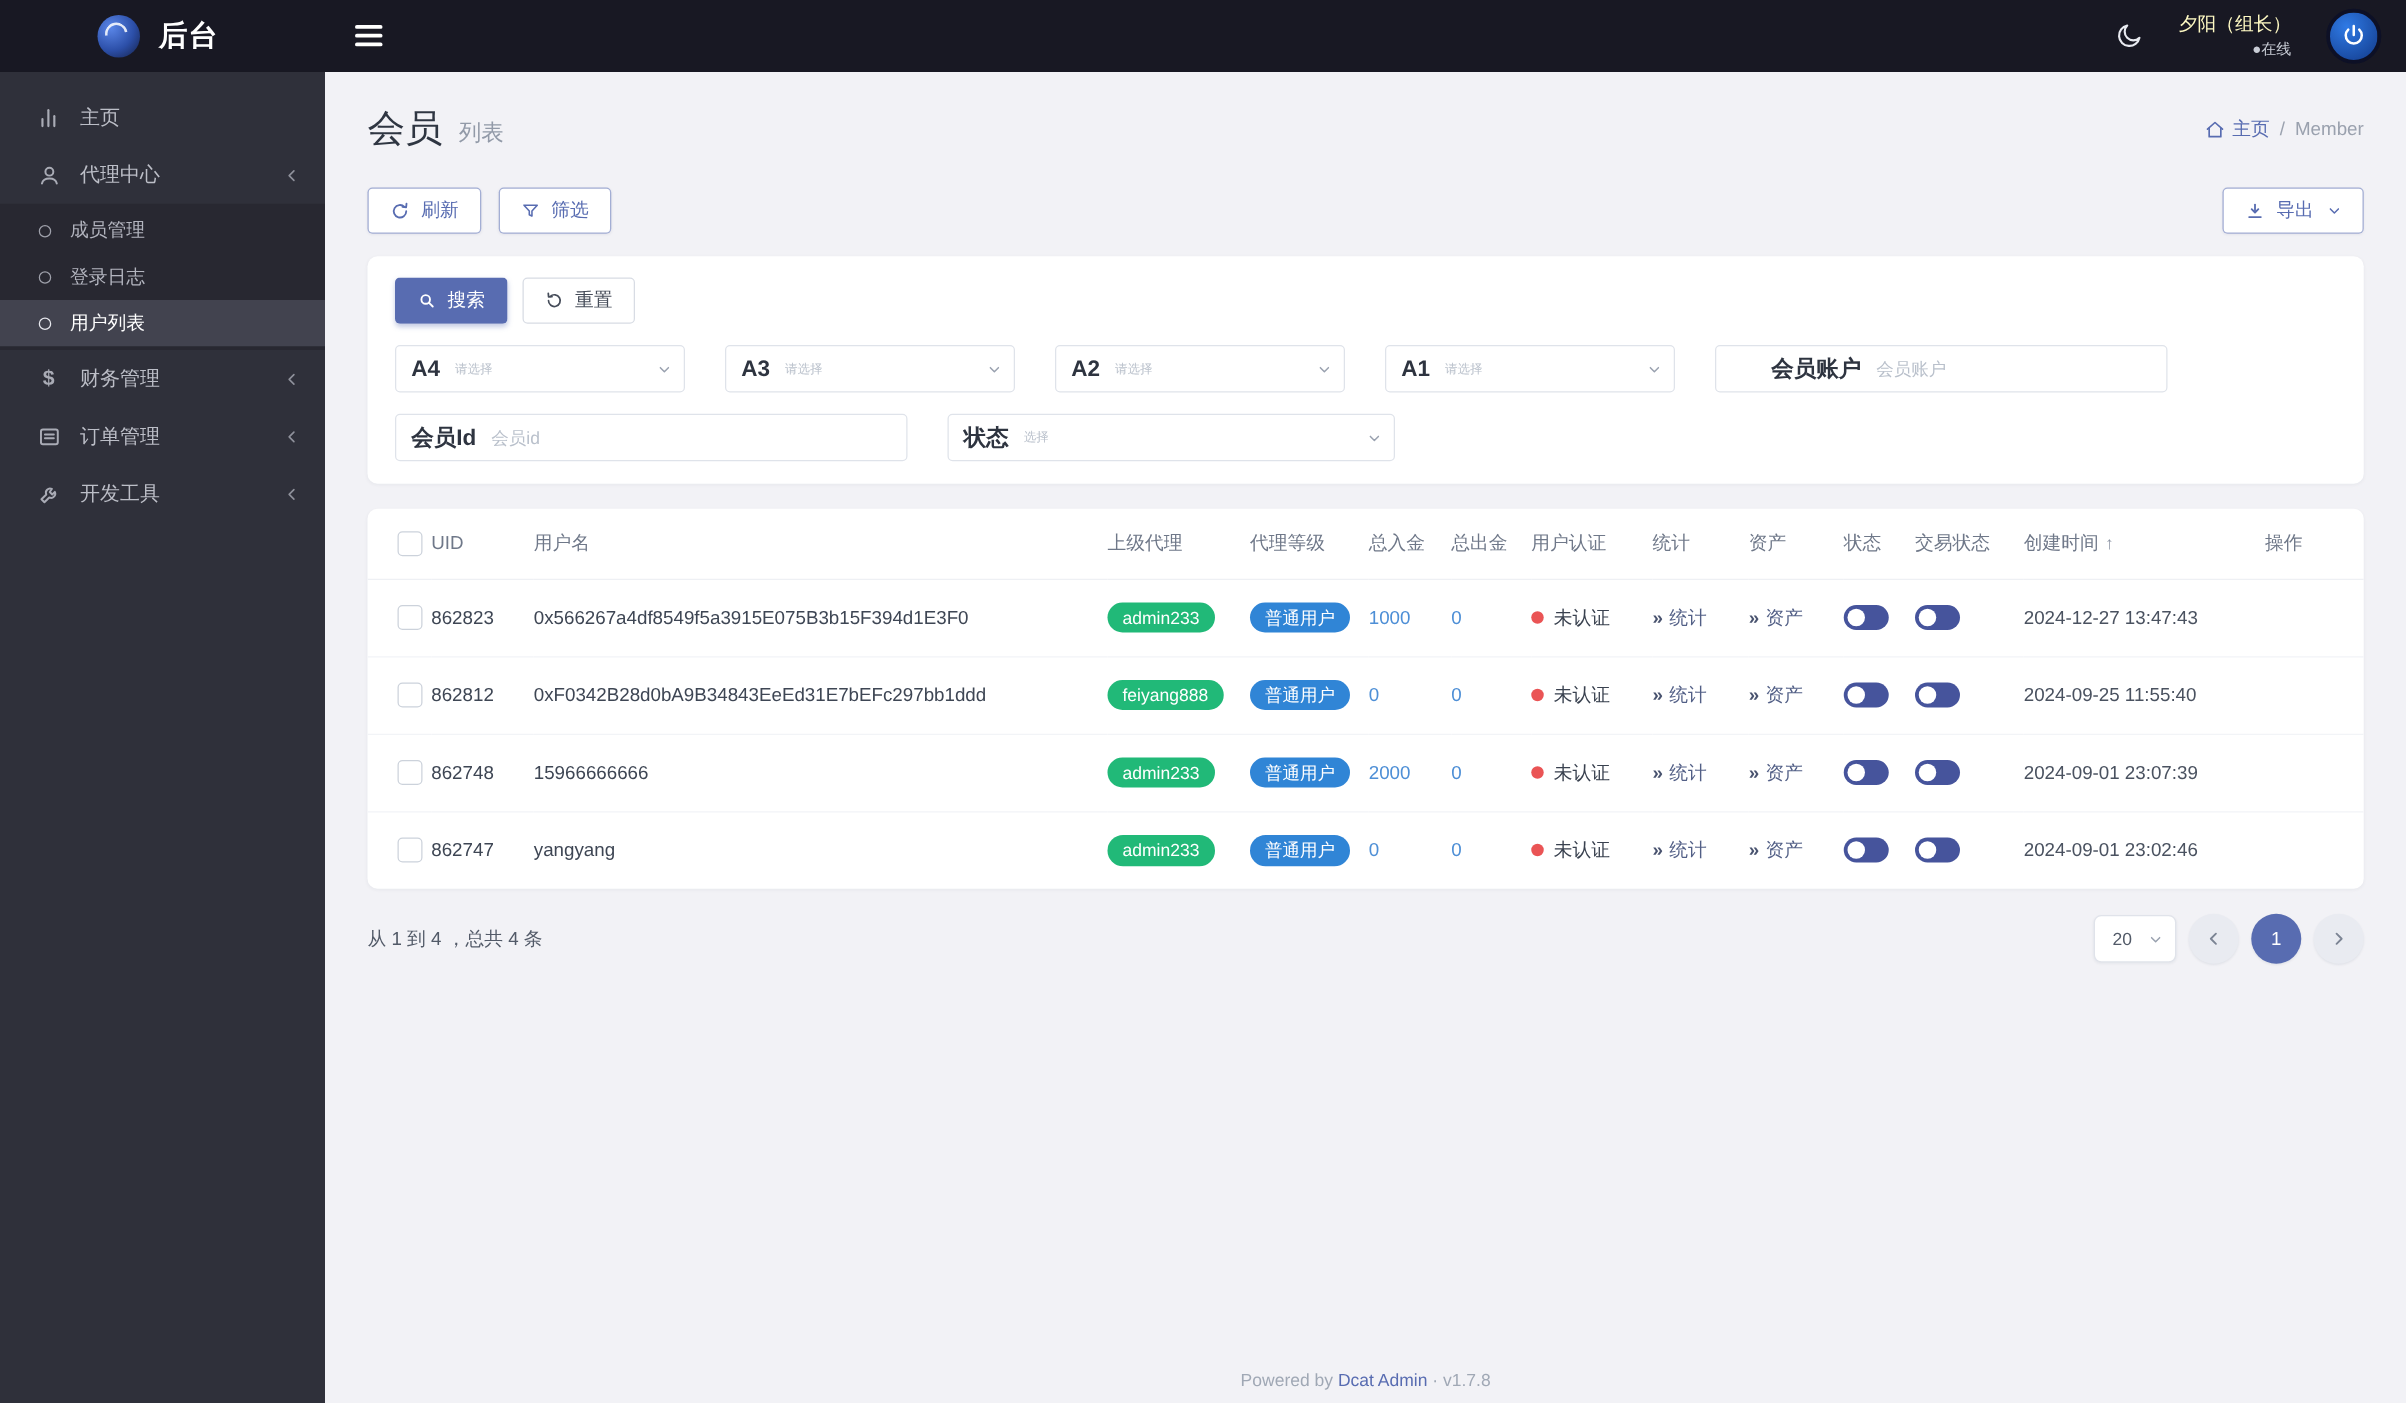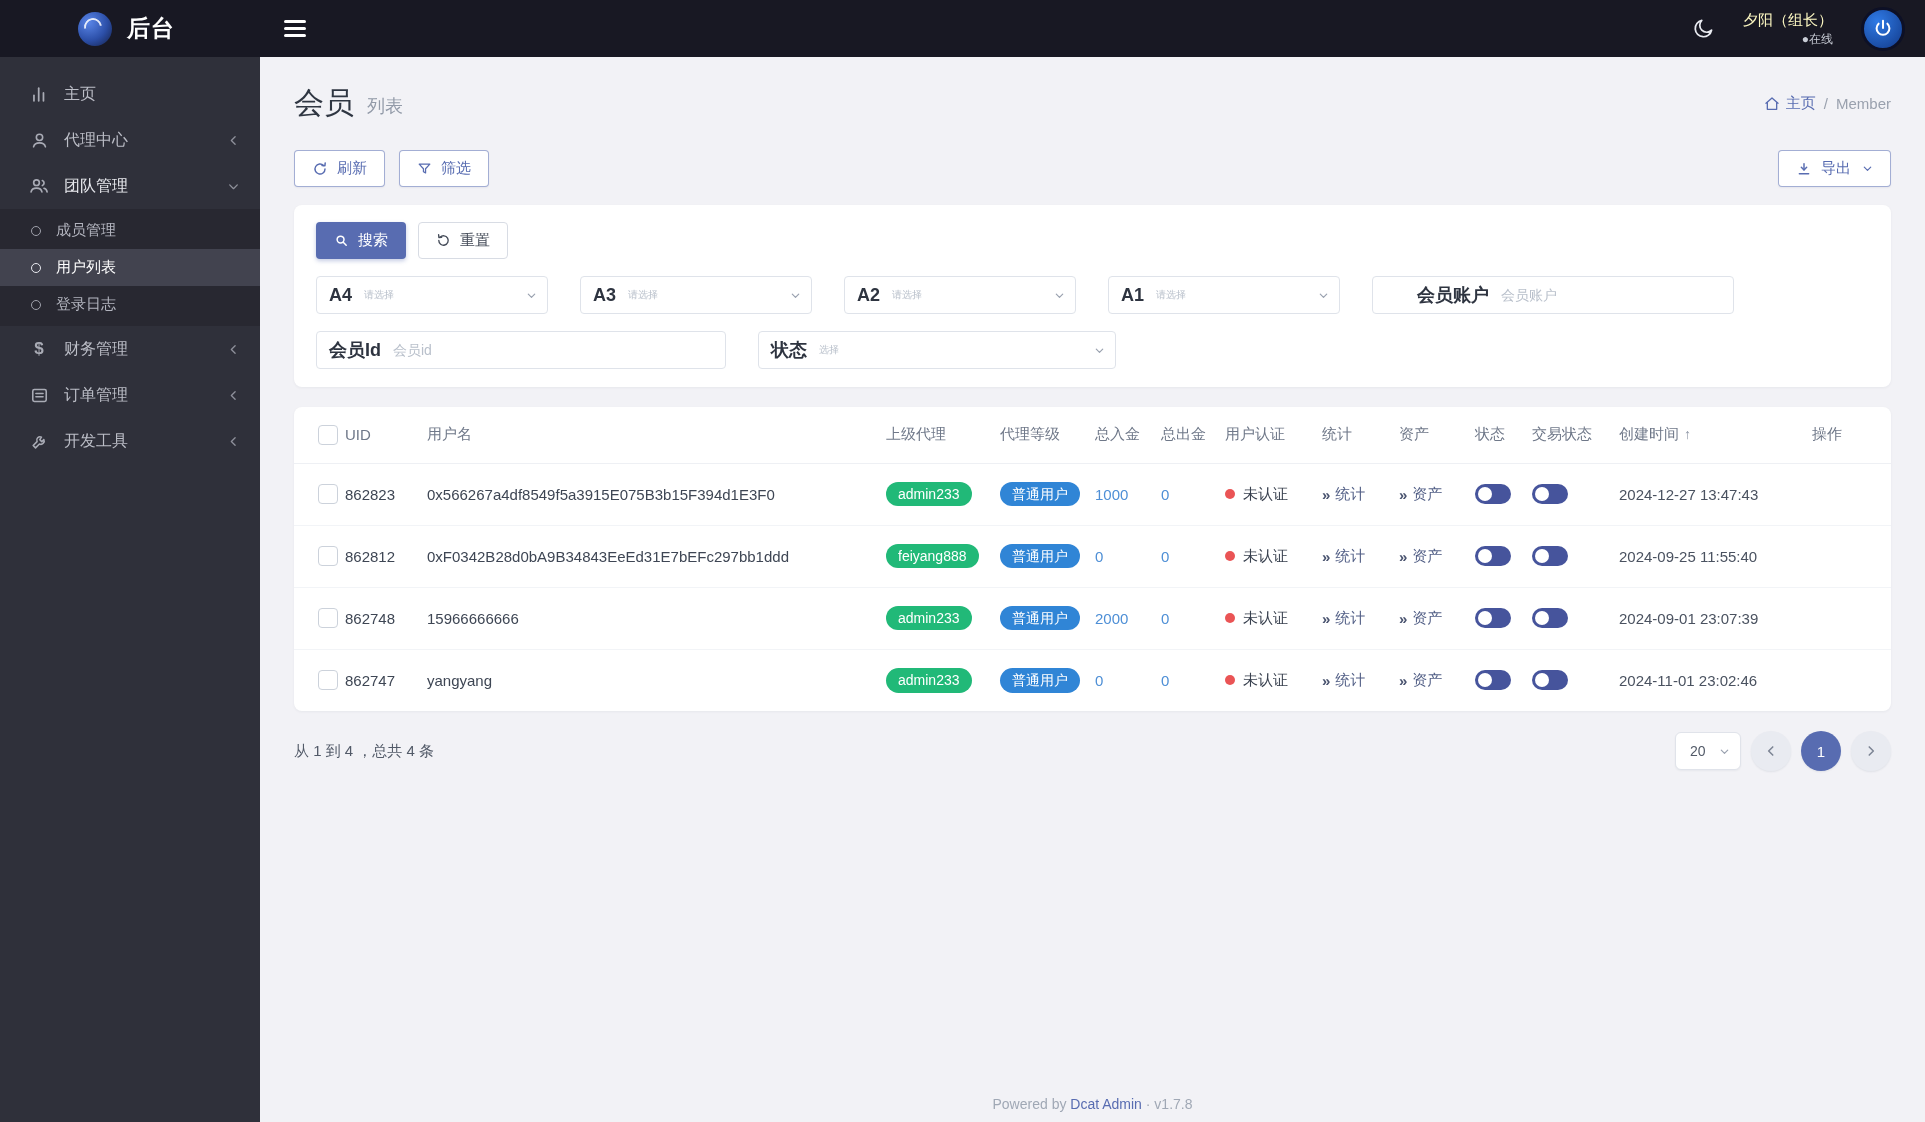--- a/index.html
+++ b/index.html
@@ -150,49 +150,33 @@
         </svg>
     </span>
     <span class="mi-label">代理中心</span>
     <span class="chev">
       <svg width="13" height="13" viewBox="0 0 24 24" fill="none" stroke="currentColor" stroke-width="2.4" stroke-linecap="round" stroke-linejoin="round">
           <polyline points="15 5 8 12 15 19"></polyline>
         </svg>
     </span>
   </div>
 
-  <div class="menu-item open">
-    <span class="mi-icon">
-      <svg width="20" height="20" viewBox="0 0 24 24" fill="none" stroke="currentColor" stroke-width="2" stroke-linecap="round">
-          <circle cx="9" cy="8" r="3.4"></circle>
-          <path d="M2.5 19c.6-3 3.2-4.5 6.5-4.5S14.9 16 15.5 19"></path>
-          <path d="M16 5.5a3.2 3.2 0 0 1 0 6"></path>
-          <path d="M18 14.7c2 .6 3.3 1.9 3.7 4.3"></path>
-        </svg>
-    </span>
-    <span class="mi-label">团队管理</span>
-    <span class="chev">
-      <svg width="13" height="13" viewBox="0 0 24 24" fill="none" stroke="currentColor" stroke-width="2.4" stroke-linecap="round" stroke-linejoin="round">
-          <polyline points="5 9 12 16 19 9"></polyline>
-        </svg>
-    </span>
-  </div>
 
   <div class="submenu">
     <div class="submenu-item">
       <span class="ring"></span>
       <span>成员管理</span>
     </div>
+    <div class="submenu-item">
+      <span class="ring"></span>
+      <span>登录日志</span>
+    </div>
     <div class="submenu-item active">
       <span class="ring"></span>
       <span>用户列表</span>
-    </div>
-    <div class="submenu-item">
-      <span class="ring"></span>
-      <span>登录日志</span>
     </div>
   </div>
 
   <div class="menu-item">
     <span class="mi-icon dollar">$</span>
     <span class="mi-label">财务管理</span>
     <span class="chev">
       <svg width="13" height="13" viewBox="0 0 24 24" fill="none" stroke="currentColor" stroke-width="2.4" stroke-linecap="round" stroke-linejoin="round">
           <polyline points="15 5 8 12 15 19"></polyline>
         </svg>
@@ -482,21 +466,21 @@
           <td><a class="arrow-link">
                 <i class="raquo">»</i>
                 <span>统计</span>
               </a></td>
           <td><a class="arrow-link">
                 <i class="raquo">»</i>
                 <span>资产</span>
               </a></td>
           <td><span class="switch"><span class="knob"></span></span></td>
           <td><span class="switch"><span class="knob"></span></span></td>
-          <td class="c-created-cell">2024-11-01 23:02:46</td>
+          <td class="c-created-cell">2024-09-01 23:02:46</td>
           <td></td>
         </tr>
       </tbody>
     </table>
   </section>
 
   <div class="table-footer">
     <span class="summary">从 1 到 4 ，总共 4 条</span>
     <div class="pager">
       <div class="per-page">

